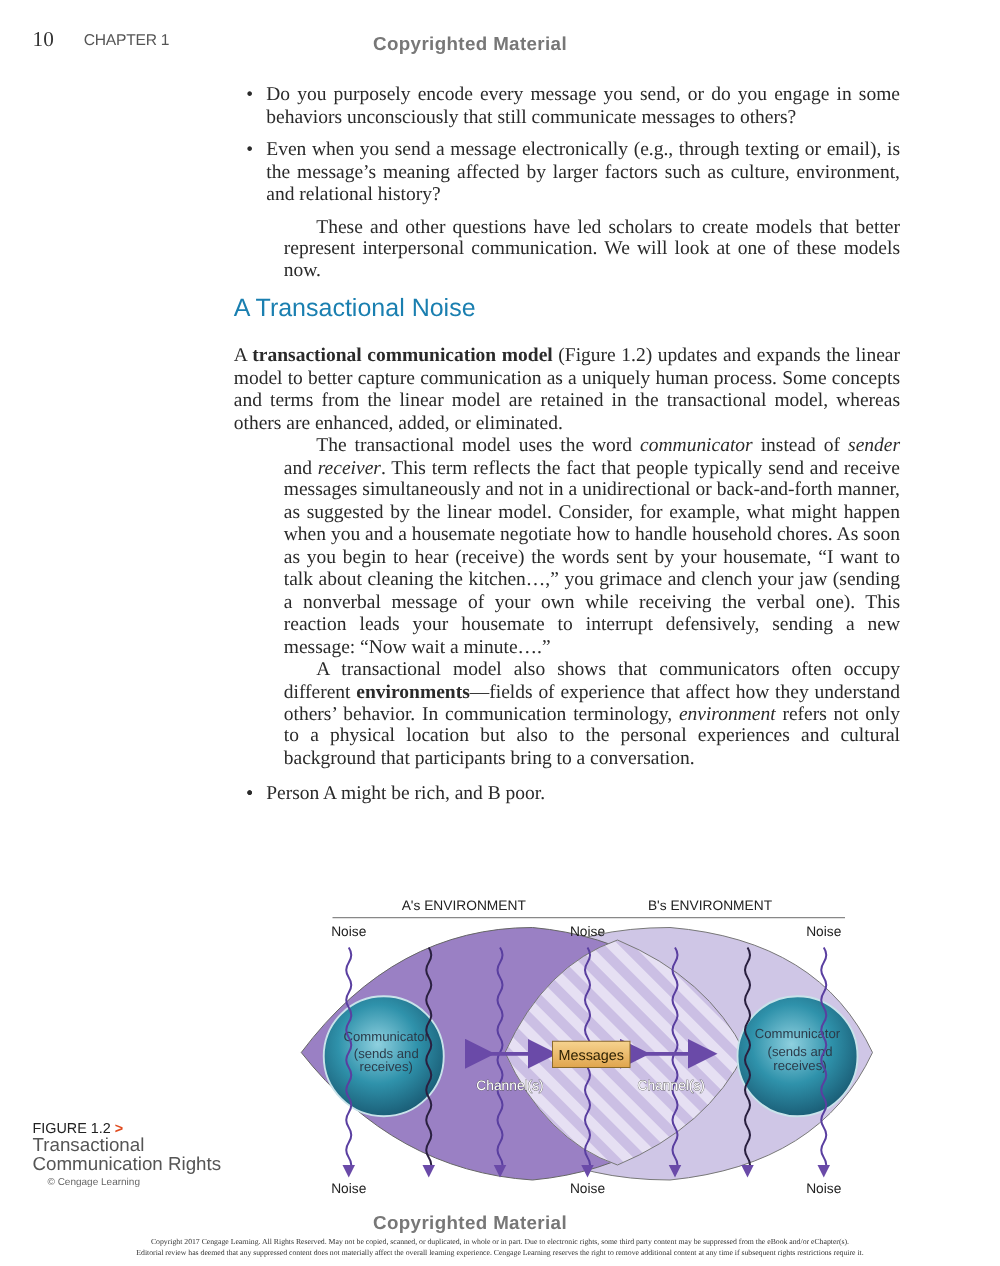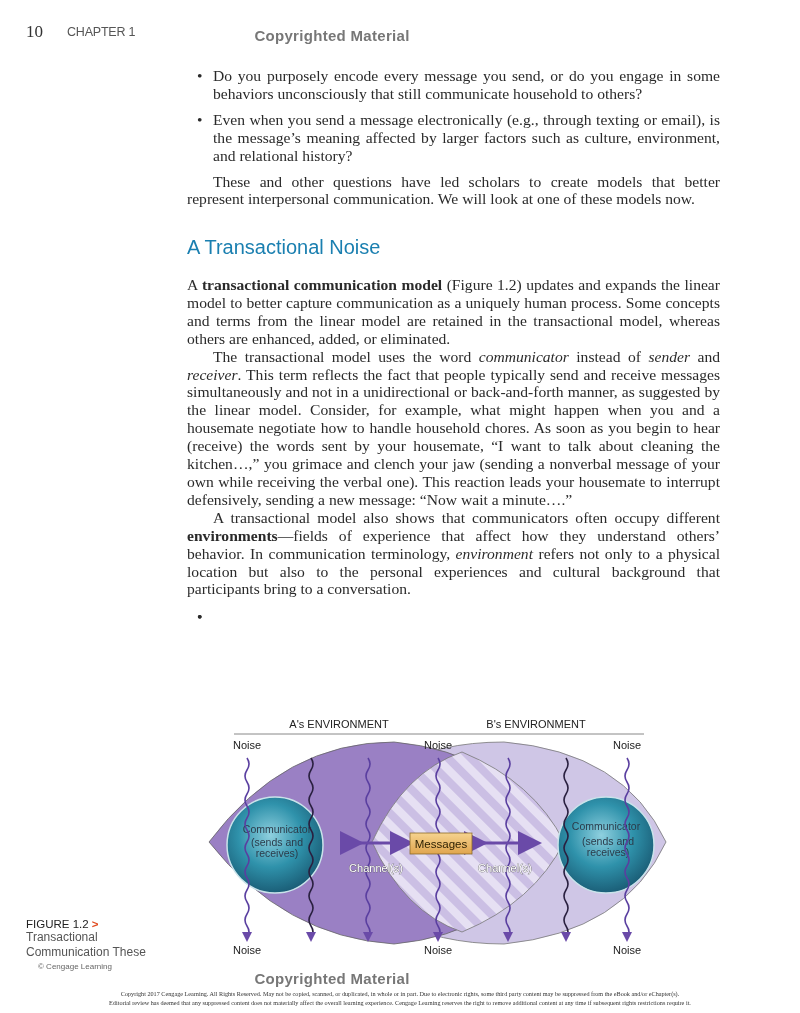--- a/index.html
+++ b/index.html
@@ -1,73 +1,73 @@
 <!DOCTYPE html>
 <html><head>
 <meta charset="utf-8">
 <style>
   html, body { margin: 0; padding: 0; background: #ffffff; }
   body { width: 800px; height: 1013px; position: relative; overflow: hidden; }
 
   #page-number { position: absolute; left: 26px; top: 22px; font-family: "Liberation Serif", serif; font-size: 17px; color: #333; }
   #running-head { position: absolute; left: 67px; top: 25px; font-family: Liberation Sans, sans-serif; font-size: 12.5px; color: #555; letter-spacing: -0.2px; }
-  .watermark { position: absolute; left: 0; width: 664px; text-align: center; font-family: "Liberation Sans", sans-serif; font-weight: bold; font-size: 15px; color: #777; letter-spacing: 0.3px; }
+  .watermark { position: absolute; left: 0; width: 664px; text-align: center; font-family: "Liberation Sans", sans-serif; font-weight: bold; font-size: 15px; color: #777; letter-spacing: 0.3px; padding-left: 44px; }
   #watermark-top { top: 27px; }
   #watermark-bottom { top: 970px; }
 
   .text-col { position: absolute; left: 187px; width: 533px; font-family: "Liberation Serif", serif; font-size: 15.6px; line-height: 17.9px; color: #2a2a2a; text-align: justify; }
   .bullets { list-style: none; margin: 0; padding: 0; }
   .bullets li { position: relative; padding-left: 26px; margin-bottom: 8px; }
   .bullets li .dot { position: absolute; left: 10px; top: 0; }
   p { margin: 0; }
-  .indent { text-indent: 26px; }
+  .indent { text-indent: 26px; margin-left: 40px; }
   b { font-weight: bold; }
   i { font-style: italic; }
 
   #section-heading { position: absolute; left: 187px; top: 236px; font-family: "Liberation Sans", sans-serif; font-size: 20px; color: #1a7fb0; }
 
-  #figure { position: absolute; left: 204px; top: 712px; width: 470px; height: 250px; }
+  #figure { position: absolute; left: 236px; top: 712px; width: 470px; height: 250px; }
   .fig-label { font-family: "Liberation Sans", sans-serif; font-size: 11px; fill: #222; }
   .fig-env { font-family: "Liberation Sans", sans-serif; font-size: 11px; fill: #222; }
   .fig-comm { font-family: "Liberation Sans", sans-serif; font-size: 10.5px; fill: #2b3b4a; }
   .fig-msg { font-family: "Liberation Sans", sans-serif; font-size: 11.5px; fill: #2a1e00; }
   .fig-chan { font-family: "Liberation Sans", sans-serif; font-size: 11px; fill: #ffffff; stroke: #555; stroke-width: 0.6px; paint-order: stroke; }
 
-  #caption { position: absolute; left: 26px; top: 918px; font-family: "Liberation Sans", sans-serif; color: #444; }
+  #caption { position: absolute; left: 26px; top: 897px; font-family: "Liberation Sans", sans-serif; color: #444; }
   #caption .fig-title { font-size: 11.5px; color: #222; }
   #caption .fig-title .arrow { color: #e04a1e; font-weight: bold; }
-  #caption .fig-desc { font-size: 12px; line-height: 15px; color: #555; }
+  #caption .fig-desc { font-size: 15px; line-height: 15px; color: #555; }
   #caption .fig-credit { font-size: 8px; color: #666; margin-top: 2px; padding-left: 12px; }
 
   #footer-legal { position: absolute; left: 0; top: 990px; width: 800px; text-align: center; font-family: "Liberation Serif", serif; font-size: 6.2px; line-height: 8.5px; color: #333; }
 </style>
 </head>
 <body>
 
 <div id="page-number">10</div>
 <div id="running-head">CHAPTER 1</div>
 <div id="watermark-top" class="watermark">Copyrighted Material</div>
 
 <div class="text-col" style="top:67px;">
   <ul class="bullets">
-    <li><span class="dot">•</span><span>Do you purposely encode every message you send, or do you engage in some behaviors unconsciously that still communicate household to others?</span></li>
+    <li><span class="dot">•</span><span>Do you purposely encode every message you send, or do you engage in some behaviors unconsciously that still communicate messages to others?</span></li>
     <li><span class="dot">•</span><span>Even when you send a message electronically (e.g., through texting or email), is the message’s meaning affected by larger factors such as culture, environment, and relational history?</span></li>
   </ul>
   <p class="indent">These and other questions have led scholars to create models that better represent interpersonal communication. We will look at one of these models now.</p>
 </div>
 
 <div id="section-heading">A Transactional Noise</div>
 
 <div class="text-col" style="top:276px;">
   <p><span>A </span><b>transactional communication model</b><span> (Figure 1.2) updates and expands the linear model to better capture communication as a uniquely human process. Some concepts and terms from the linear model are retained in the transactional model, whereas others are enhanced, added, or eliminated.</span></p>
   <p class="indent"><span>The transactional model uses the word </span><i>communicator</i><span> instead of </span><i>sender</i><span> and </span><i>receiver</i><span>. This term reflects the fact that people typically send and receive messages simultaneously and not in a unidirectional or back-and-forth manner, as suggested by the linear model. Consider, for example, what might happen when you and a housemate negotiate how to handle household chores. As soon as you begin to hear (receive) the words sent by your housemate, “I want to talk about cleaning the kitchen…,” you grimace and clench your jaw (sending a nonverbal message of your own while receiving the verbal one). This reaction leads your housemate to interrupt defensively, sending a new message: “Now wait a minute….”</span></p>
   <p class="indent"><span>A transactional model also shows that communicators often occupy different </span><b>environments</b><span>—fields of experience that affect how they understand others’ behavior. In communication terminology, </span><i>environment</i><span> refers not only to a physical location but also to the personal experiences and cultural background that participants bring to a conversation.</span></p>
   <ul class="bullets" style="margin-top:10px;">
     <li><span class="dot">•</span></li>
-    <li><span class="dot">•</span></li>
+    <li><span class="dot">•</span><span>Person A might be rich, and B poor.</span></li>
   </ul>
 </div>
 
 <div id="figure">
   <svg width="470" height="250" viewBox="0 0 470 250" xmlns="http://www.w3.org/2000/svg">
     <defs>
       <pattern id="stripes" patternUnits="userSpaceOnUse" width="16" height="16" patternTransform="rotate(-45)">
         <rect width="16" height="16" fill="#cbbfe4"></rect>
         <rect width="8" height="16" fill="#e6e0f3"></rect>
       </pattern>
@@ -144,21 +144,21 @@
 
     <text x="43" y="242" text-anchor="middle" class="fig-label">Noise</text>
     <text x="234" y="242" text-anchor="middle" class="fig-label">Noise</text>
     <text x="423" y="242" text-anchor="middle" class="fig-label">Noise</text>
   </svg>
 </div>
 
 <div id="caption">
   <div class="fig-title"><span>FIGURE 1.2</span> <span class="arrow">&gt;</span></div>
   <div class="fig-desc">Transactional</div>
-  <div class="fig-desc">Communication These</div>
+  <div class="fig-desc">Communication Rights</div>
   <div class="fig-credit">© Cengage Learning</div>
 </div>
 
 <div id="watermark-bottom" class="watermark">Copyrighted Material</div>
 <div id="footer-legal">
   <div>Copyright 2017 Cengage Learning. All Rights Reserved. May not be copied, scanned, or duplicated, in whole or in part. Due to electronic rights, some third party content may be suppressed from the eBook and/or eChapter(s).</div>
   <div>Editorial review has deemed that any suppressed content does not materially affect the overall learning experience. Cengage Learning reserves the right to remove additional content at any time if subsequent rights restrictions require it.</div>
 </div>
 
 </body></html>

